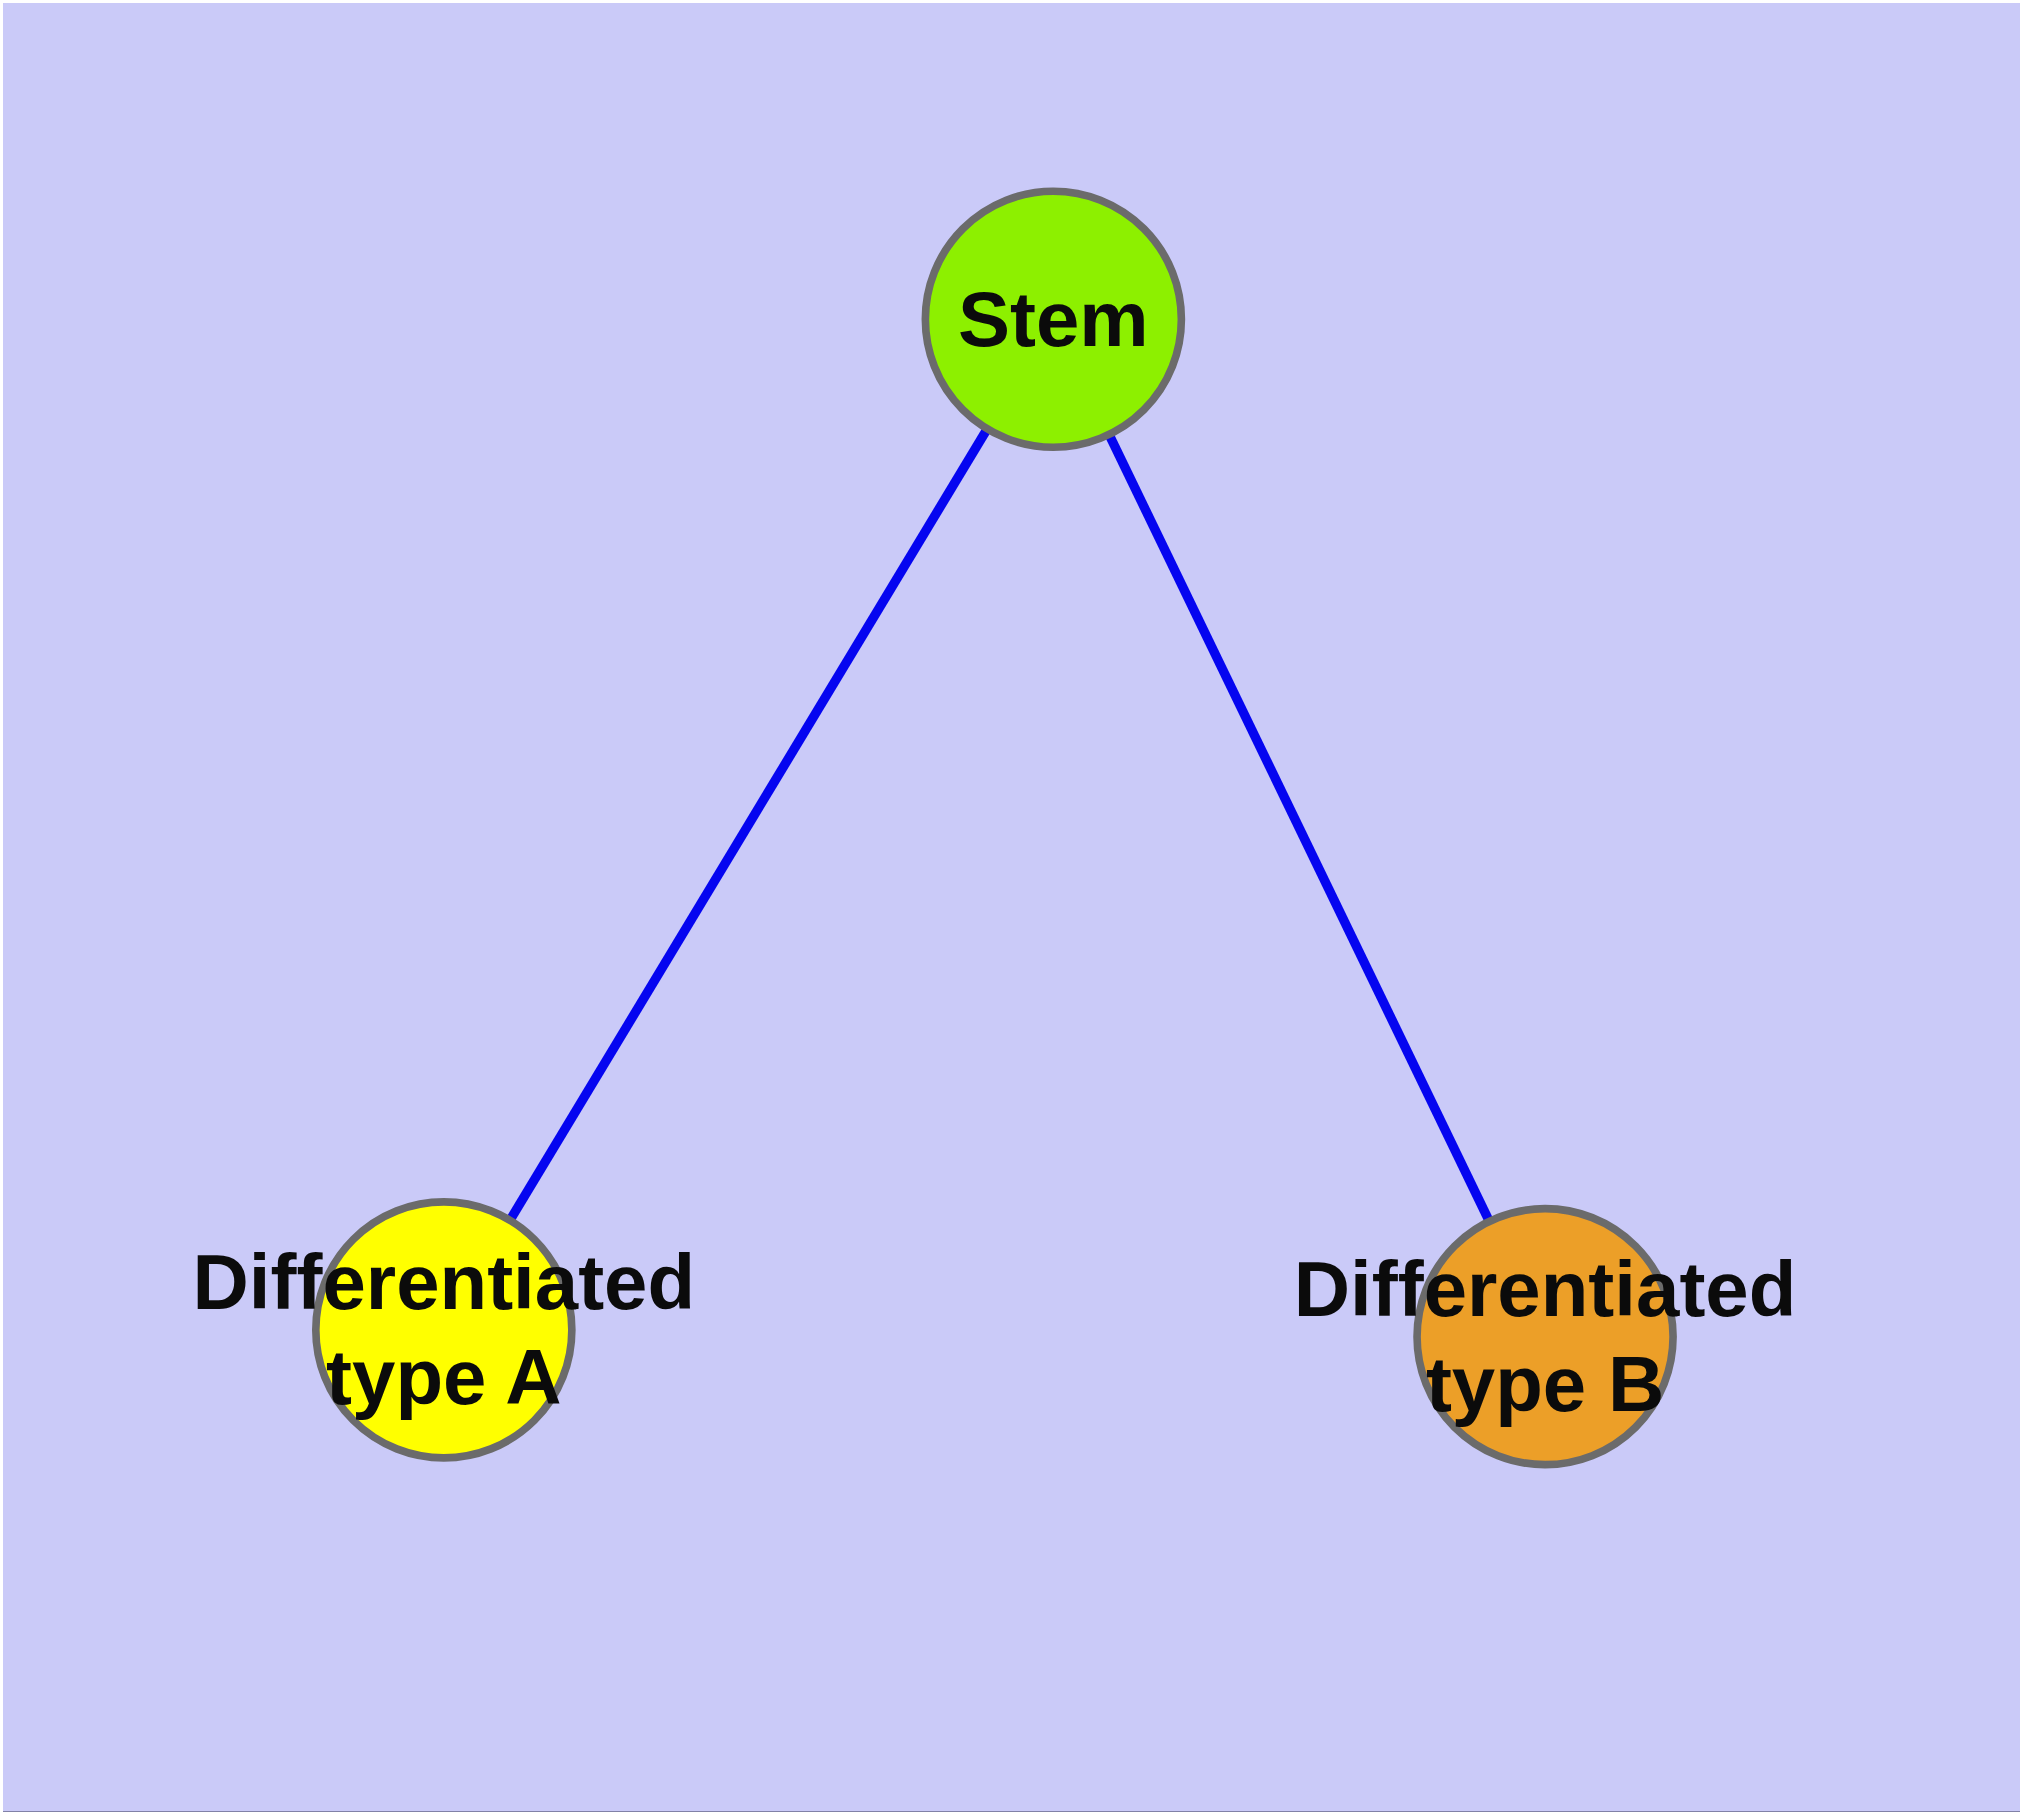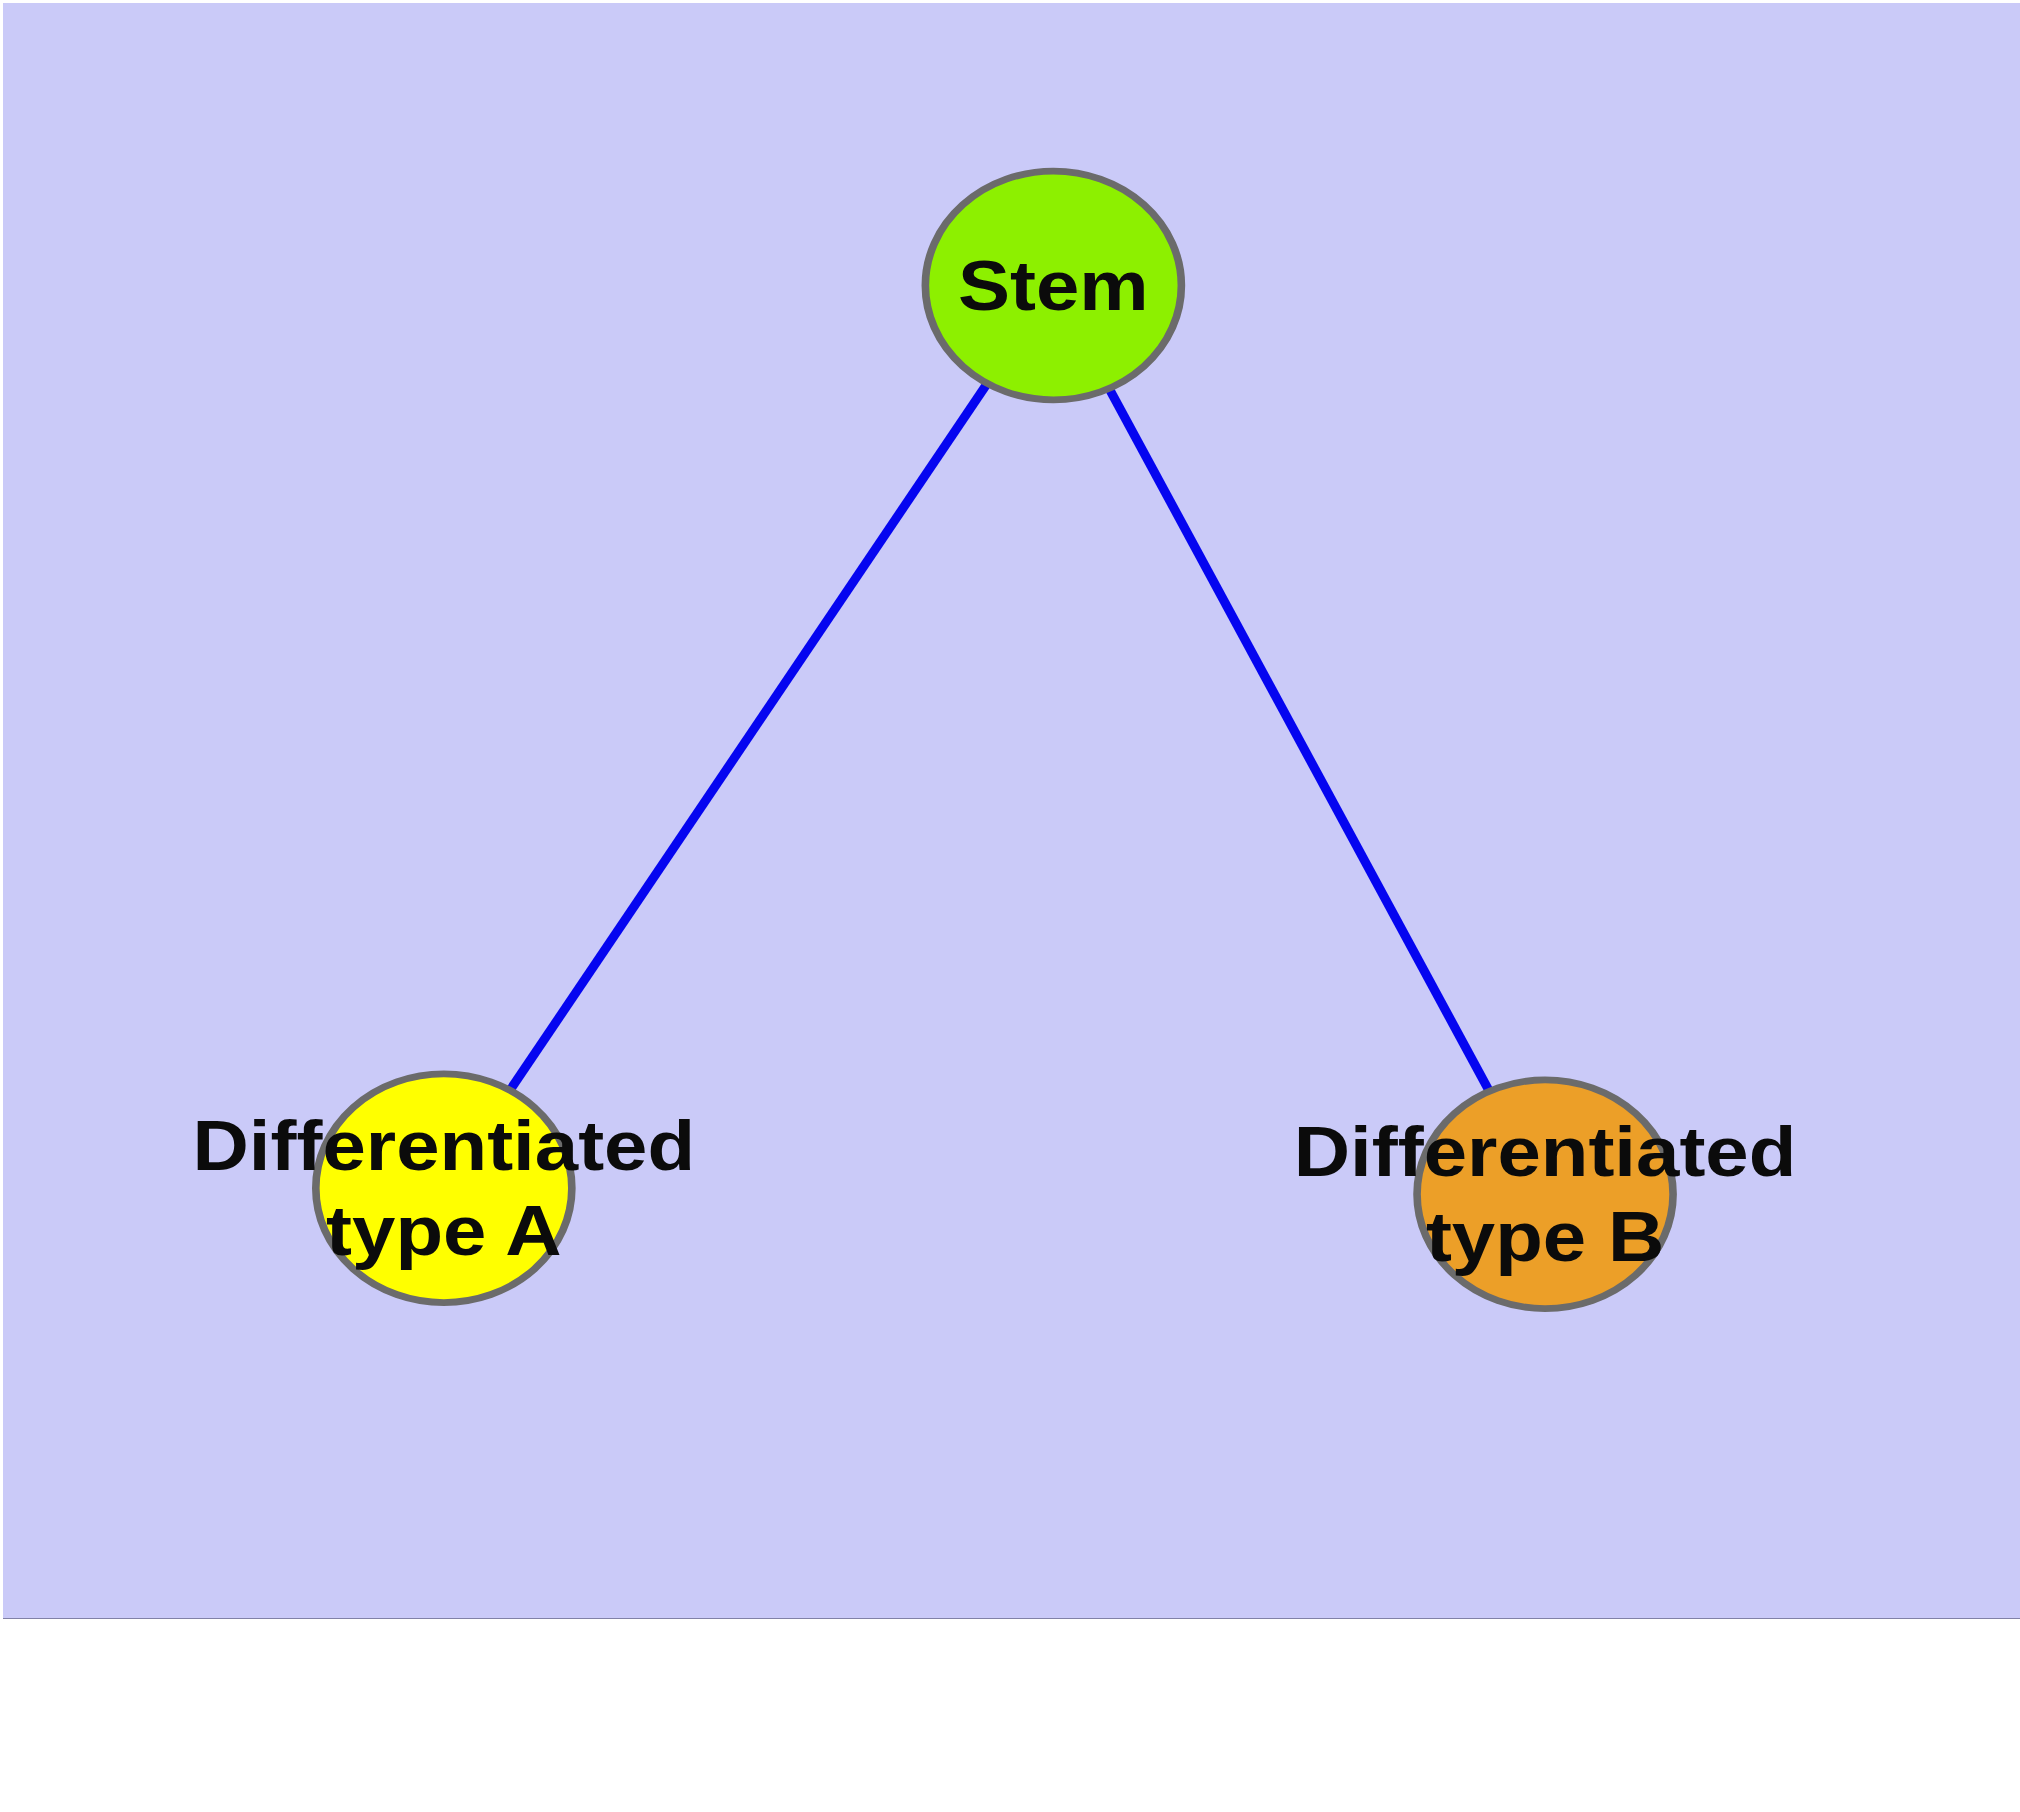--- a/index.html
+++ b/index.html
@@ -6,21 +6,21 @@
     margin: 0;
     padding: 0;
     width: 2021px;
     height: 1812px;
     overflow: hidden;
     font-family: "Liberation Sans", sans-serif;
   }
   .frame {
     position: relative;
     width: 2021px;
-    height: 1619px;
+    height: 1812px;
     background: #ffffff;
     box-sizing: border-box;
   }
   .canvas {
     position: absolute;
     top: 3.4px;
     left: 2.5px;
     right: 0;
     bottom: 0;
     border-bottom: 1.7px solid rgba(70,70,100,0.55);

